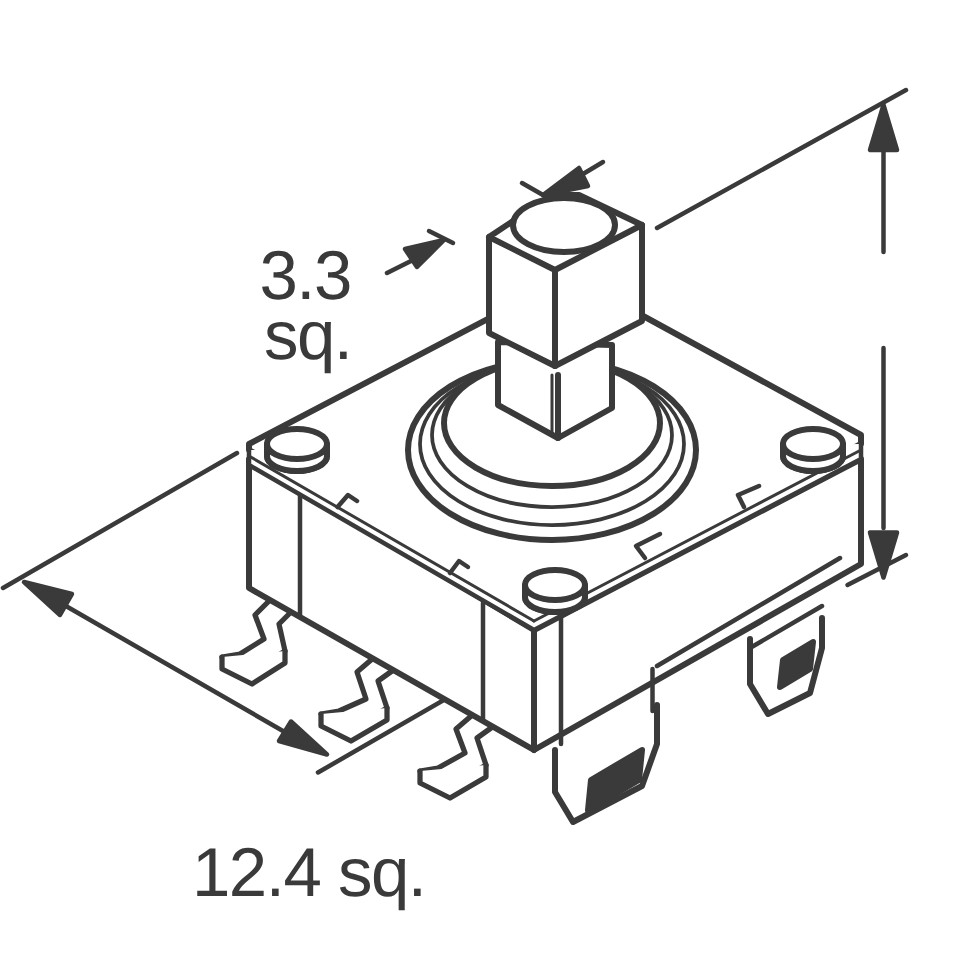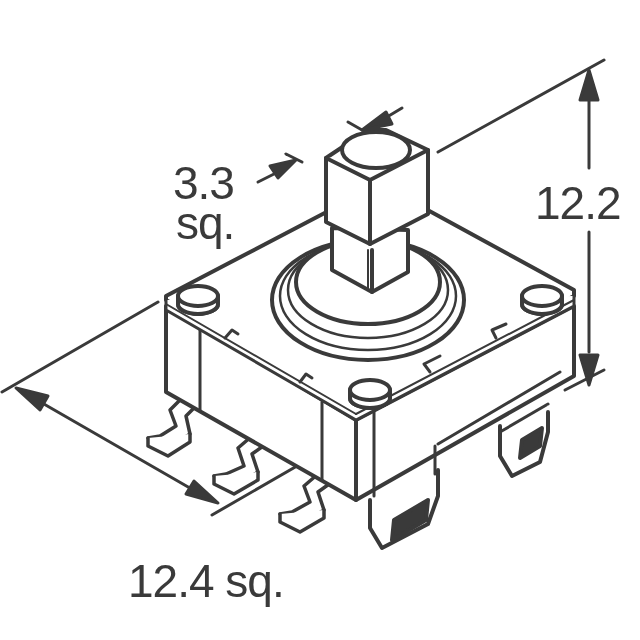--- a/index.html
+++ b/index.html
@@ -104,15 +104,14 @@
 
     <path d="M326,158 L326,222 L370,244 L428,214 L428,150 L386,130 L368,130 Z"></path>
     <path d="M326,158 L370,180 L428,150"></path>
     <line x1="370" y1="180" x2="370" y2="244"></line>
     <ellipse cx="376" cy="150" rx="34" ry="18"></ellipse>
   </g>
 </svg>
 
 <div class="lbl" style="left:173px;top:160px;">3.3</div>
 <div class="lbl" style="left:176px;top:200px;">sq.</div>
-<div class="lbl" style="left:535px;top:180px;">12.2</div>
 <div class="lbl" style="left:128px;top:528px;margin-top:30px;">12.4 sq.</div>
 </div>
 
 </body></html>

